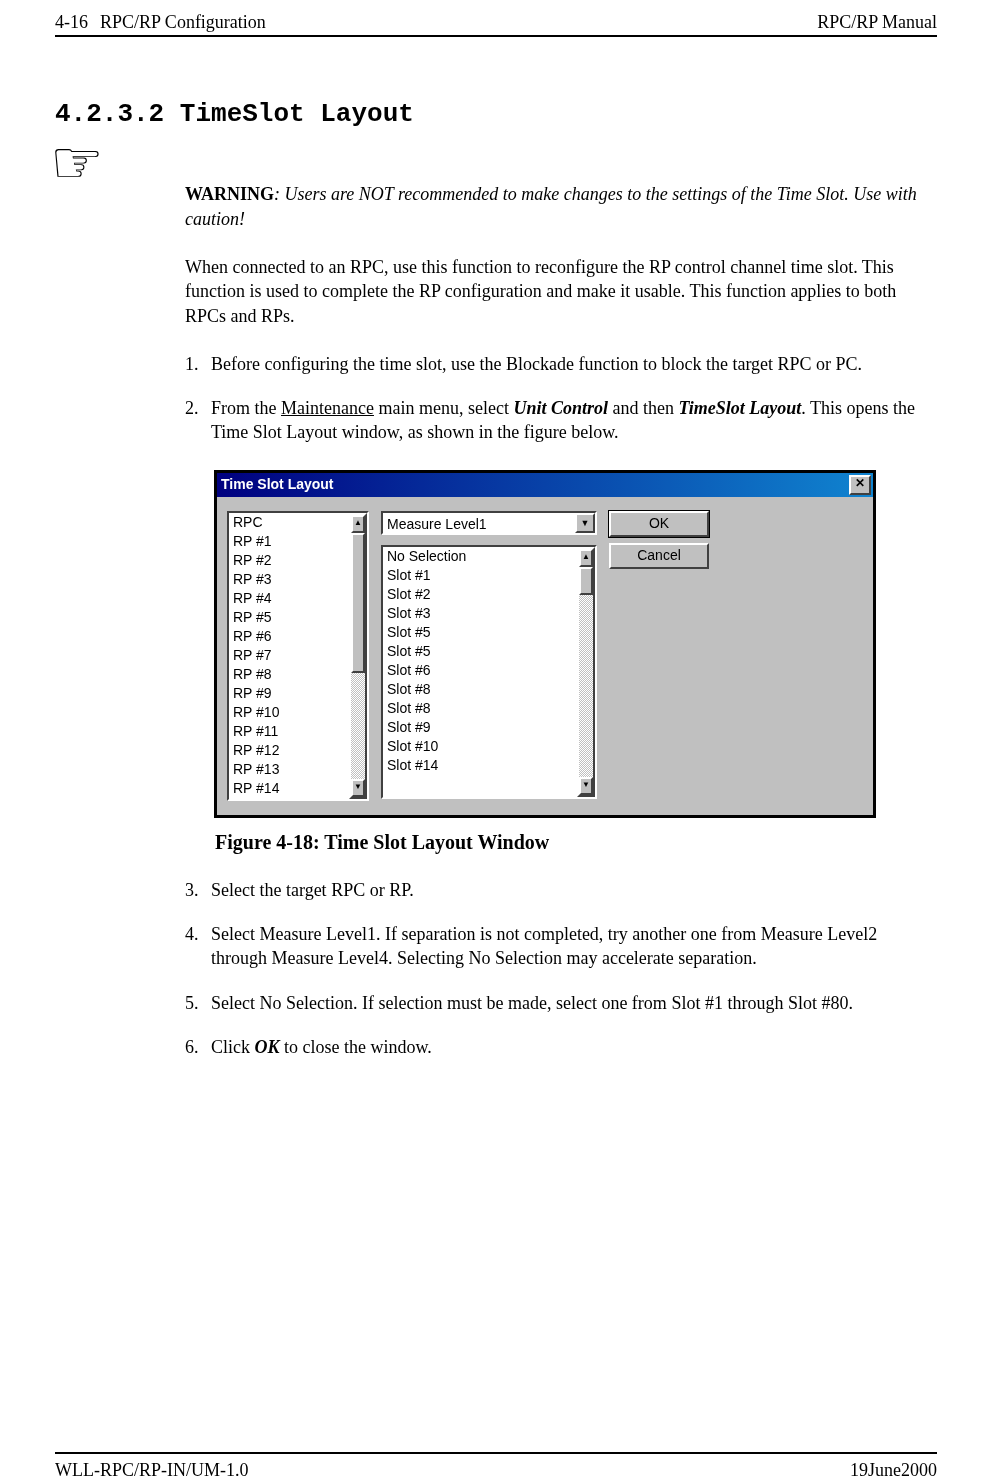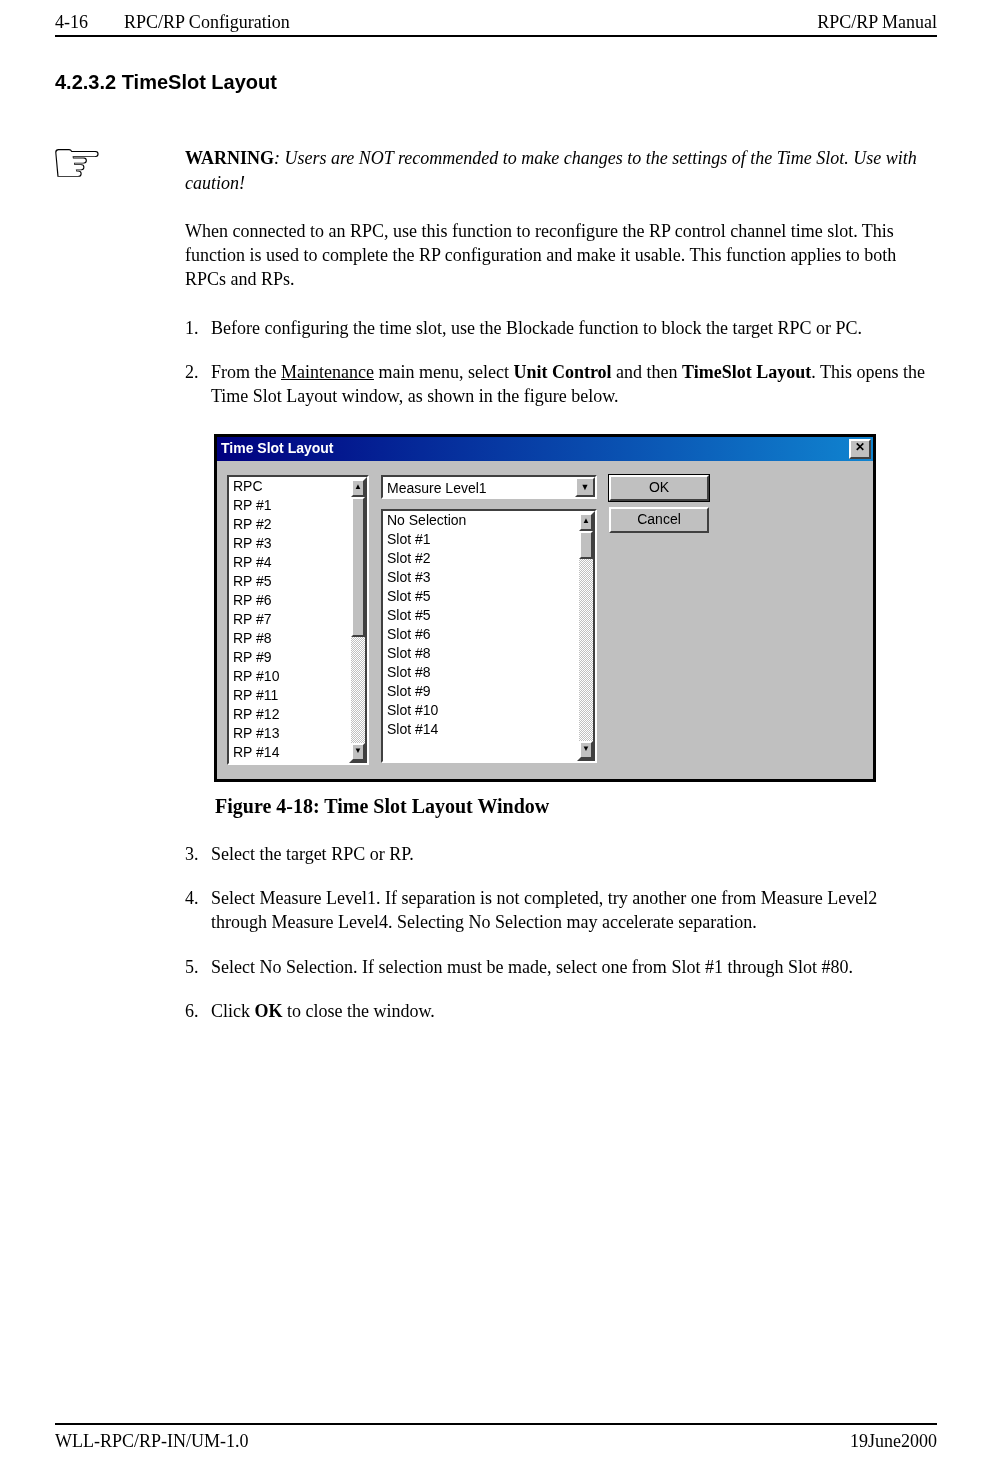--- a/index.html
+++ b/index.html
@@ -18,52 +18,52 @@
     padding: 10px 55px 0 55px;
     position: relative;
   }
   .hdr {
     display: flex;
     justify-content: space-between;
     border-bottom: 2px solid #000;
     font-size: 18px;
     padding-bottom: 1px;
   }
-  .hdr .left { display: flex; gap: 36px; }
+  .hdr .left { display: flex; gap: 12px; }
   .section-title {
-    font-family: Liberation Sans, sans-serif;
+    font-family: Liberation Mono, monospace;
     font-weight: bold;
-    font-size: 20px;
-    margin-top: 32px;
+    font-size: 26px;
+    margin-top: 60px;
   }
   .body {
     margin-left: 130px;
     margin-top: 50px;
   }
   .pointer {
     position: absolute;
     left: 50px;
     top: 123px;
     font-size: 60px;
   }
   .warn { margin-bottom: 20px; }
   .warn .wb { font-weight: bold; }
   .warn .wi { font-style: italic; }
   .para { margin-bottom: 24px; }
   ol.steps { margin: 0 0 0 18px; padding: 0; }
   ol.steps > li { margin-bottom: 20px; padding-left: 8px; }
   .u { text-decoration: underline; text-align: right; }
   .b { font-weight: normal; }
-  .bi { font-weight: bold; }
+  .bi { font-weight: bold; font-style: italic; }
   .fig { margin-top: 26px; margin-bottom: 22px; }
   .figcap { font-weight: bold; font-size: 20px; margin-top: 12px; }
   .ftr {
     position: absolute;
     left: 55px; right: 55px;
-    bottom: 31px;
+    bottom: 2px;
     border-top: 2px solid #000;
     display: flex;
     justify-content: space-between;
     padding-top: 4px;
     font-size: 18px;
   }
   
   .win {
     width: 660px;
     border: 2px solid #000;

